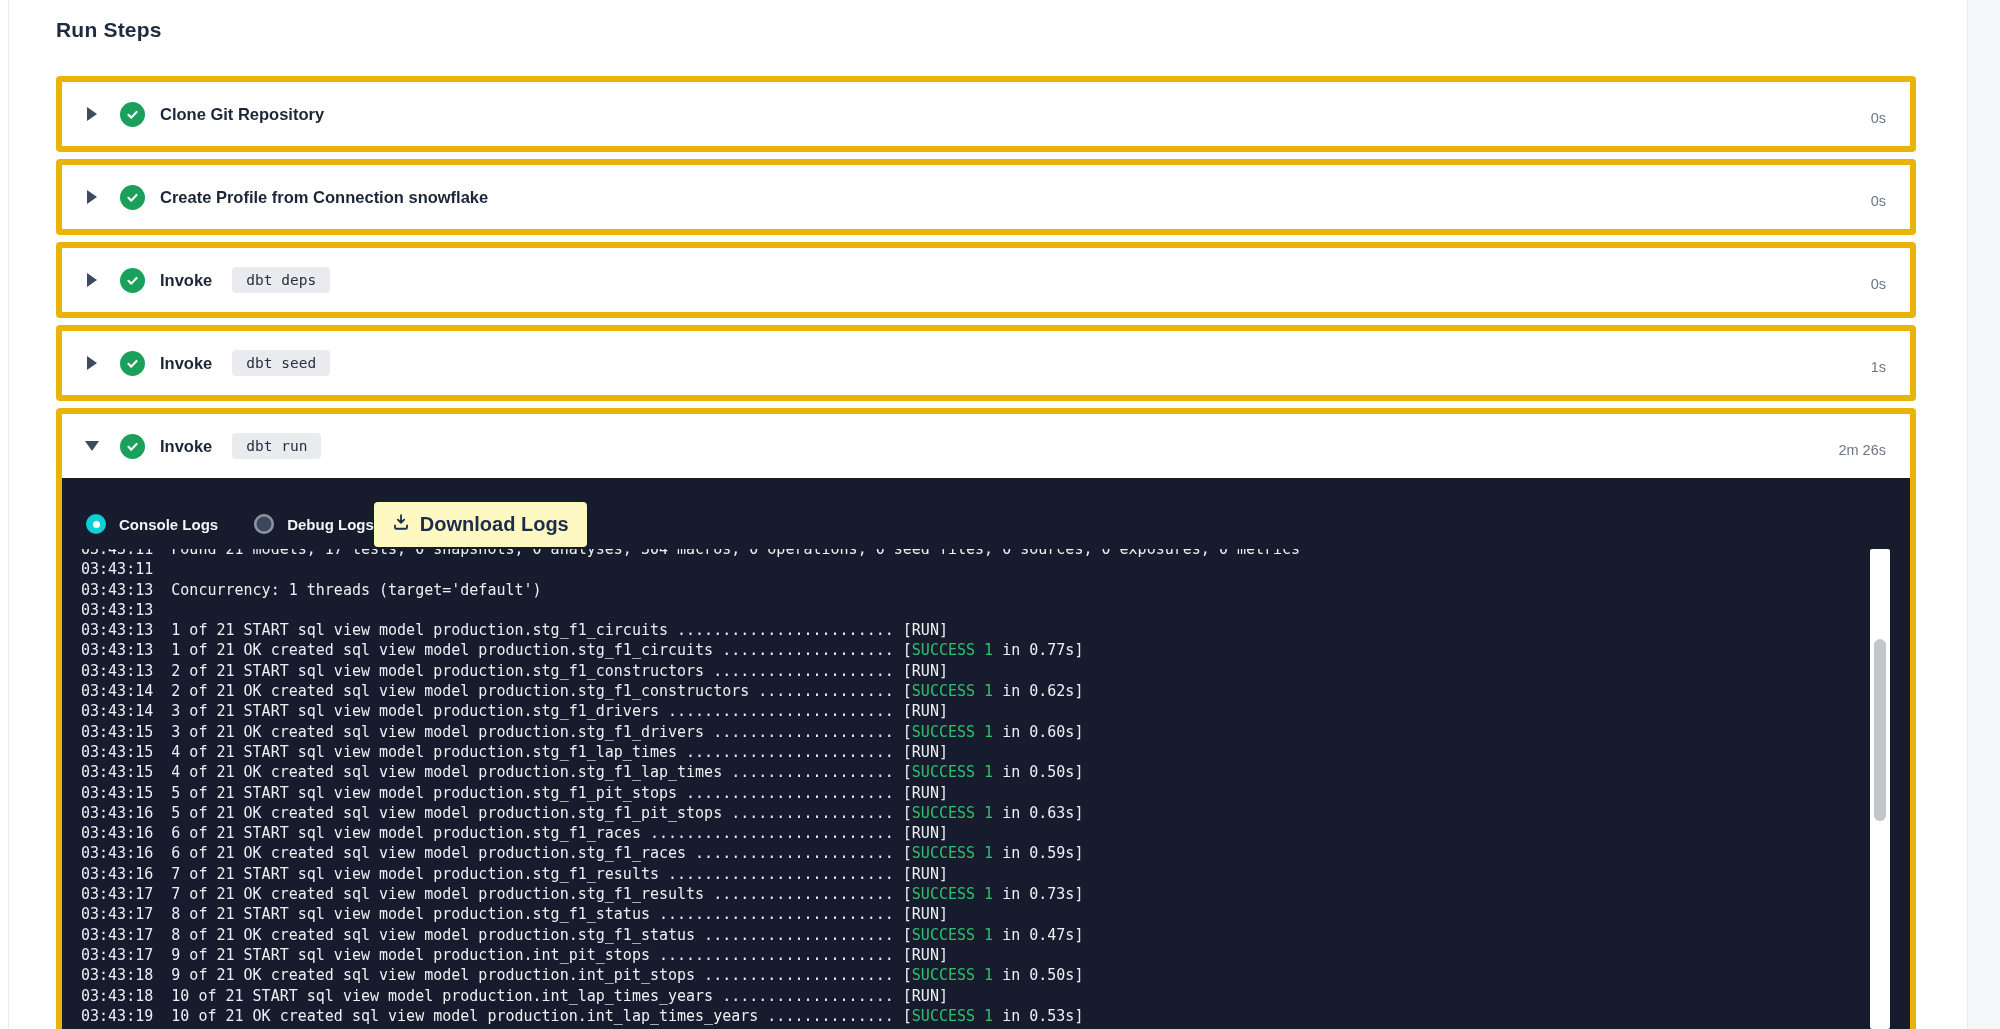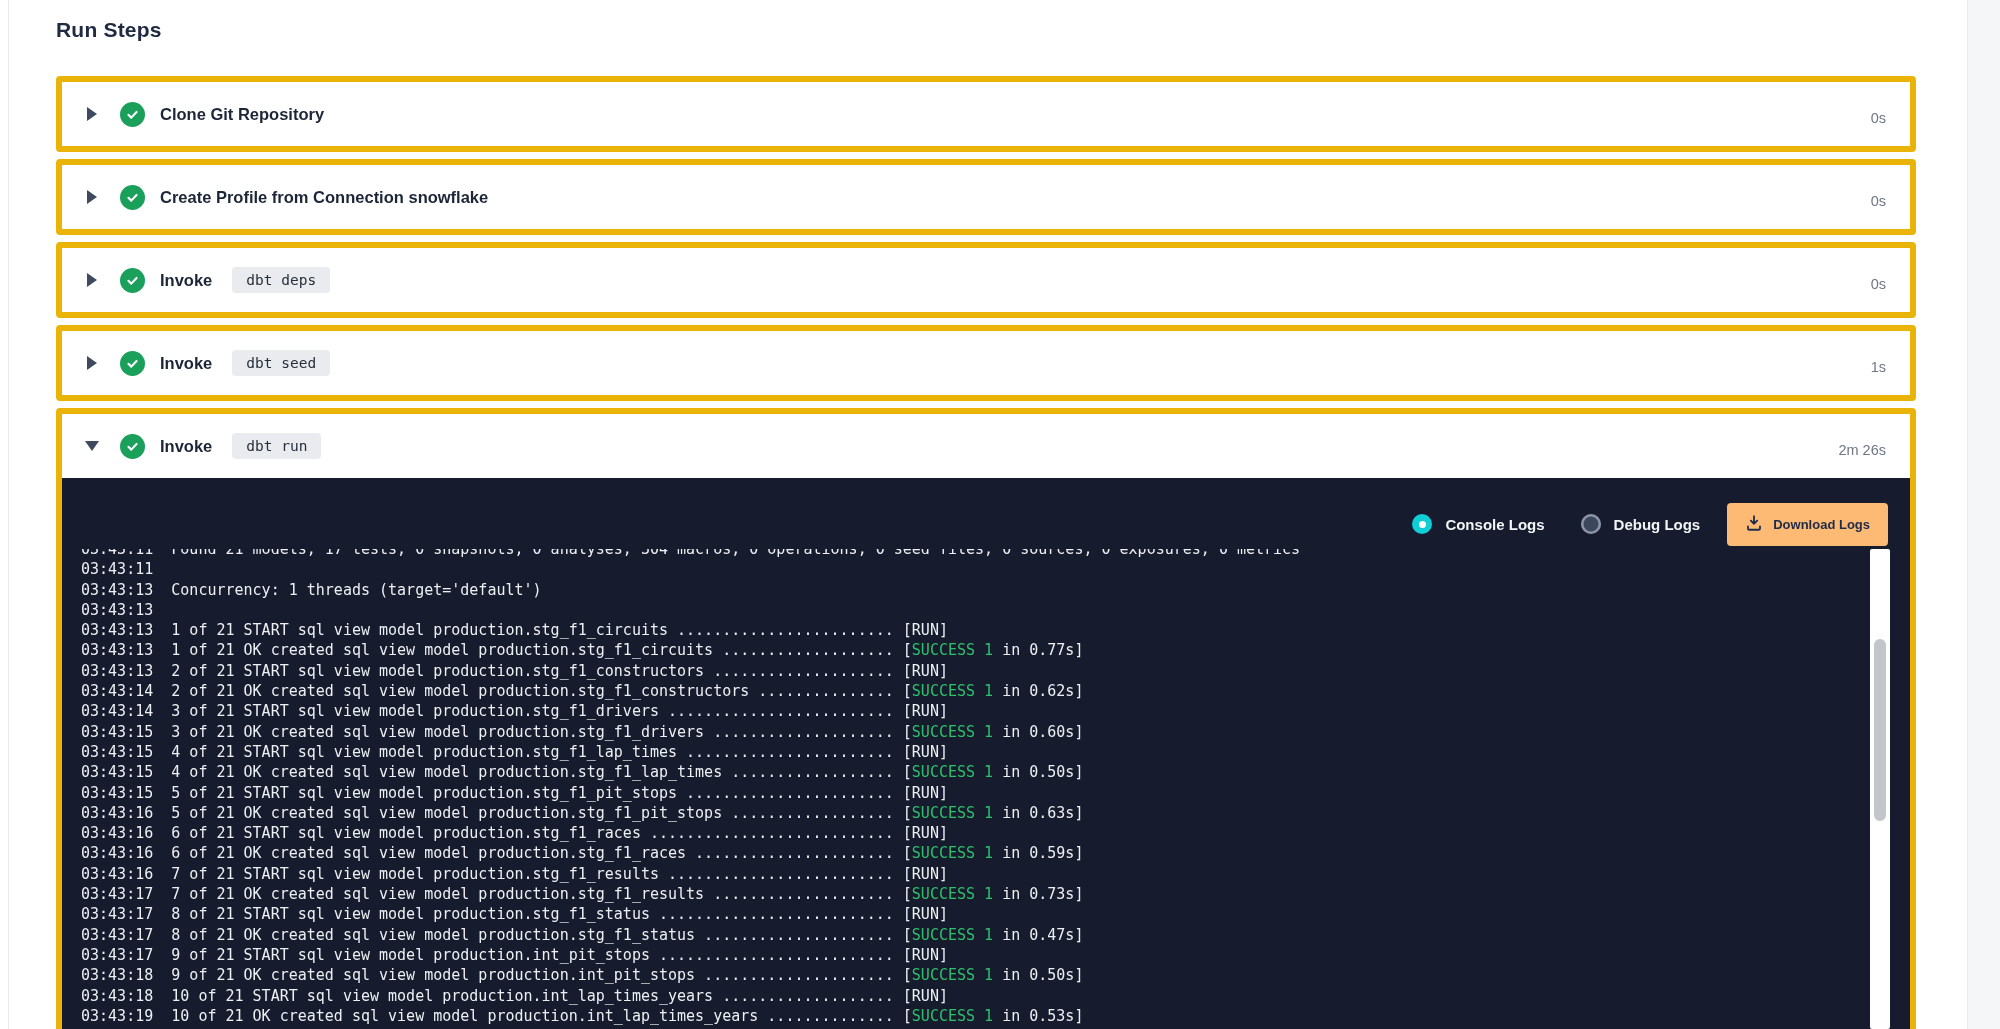--- a/index.html
+++ b/index.html
@@ -17,29 +17,29 @@
   .card-header{display:flex;align-items:center;height:64px;padding:0 24px;cursor:pointer;}
   .caret-box{width:12px;margin-right:22px;display:flex;justify-content:center;flex:none;}
   .caret.right{width:0;height:0;border-top:7px solid transparent;border-bottom:7px solid transparent;border-left:10px solid #3e4a5e;}
   .caret.down{width:0;height:0;border-left:7px solid transparent;border-right:7px solid transparent;border-top:10px solid #3e4a5e;}
   .check{width:25px;height:25px;border-radius:50%;background:var(--green,#1aa05a);margin-right:15px;flex:none;display:flex;align-items:center;justify-content:center;}
   .check svg{display:block;}
   .step-label{font-size:16.5px;font-weight:700;color:#1c2637;}
   .badge{margin-left:20px;background:#e9ebef;border-radius:4px;padding:5px 14px;font-family:"DejaVu Sans Mono",monospace;font-size:14.5px;color:#272e3c;}
   .duration{margin-left:auto;font-size:14.5px;color:#6e7685;margin-top:7px;}
   .panel{background:var(--panel,#161c2d);height:579px;position:relative;}
-  .panel-top{display:flex;align-items:center;justify-content:flex-end;padding:20px 22px 0 24px;height:52px;gap:27px;}
+  .panel-top{display:flex;align-items:center;justify-content:flex-start;padding:20px 22px 0 24px;height:52px;}
   .tabs{display:flex;align-items:center;gap:36px;}
   .tab{display:flex;align-items:center;gap:13px;cursor:pointer;}
   .radio{width:20px;height:20px;border-radius:50%;flex:none;position:relative;}
   .radio.sel{background:var(--teal,#10ced6);}
   .radio .dot{position:absolute;left:50%;top:50%;width:7px;height:7px;margin:-3.5px 0 0 -3.5px;border-radius:50%;background:#fff;}
   .radio.unsel{background:#3d475c;box-shadow:inset 0 0 0 2.5px #8b94a6;}
   .tab-label{color:#f2f4f6;font-size:15px;font-weight:700;}
-  .dl-btn{display:flex;align-items:center;gap:10px;background:#fdba74;border:none;border-radius:4px;padding:11px 18px;font-size:13px;font-weight:700;color:#1e2b4b;font-family:inherit;cursor:pointer;}
+  .dl-btn{display:flex;align-items:center;gap:10px;background:#fef9c3;border:none;border-radius:4px;padding:11px 18px;font-size:20px;font-weight:700;color:#1e2b4b;font-family:inherit;cursor:pointer;}
   .log-view{position:absolute;left:19px;right:120px;top:71px;height:505px;overflow:hidden;}
   pre.log{margin:-10px 0 0;font-family:"DejaVu Sans Mono",monospace;font-size:15px;line-height:20.3px;color:#edf0f3;white-space:pre;}
   .green{color:var(--loggreen,#2fc06c);}
   .sb-track{position:absolute;right:20px;top:71px;width:20px;height:480px;background:#ffffff;border-radius:2px;}
   .sb-thumb{position:absolute;left:4px;top:90px;width:12px;height:182px;background:#c2c5ca;border-radius:6px;}
   .card-stub{border:1px solid #e3e6eb;border-bottom:none;border-radius:4px 4px 0 0;height:14px;margin-top:1px;background:#fff;}
 </style>
 </head>
 <body>
 

